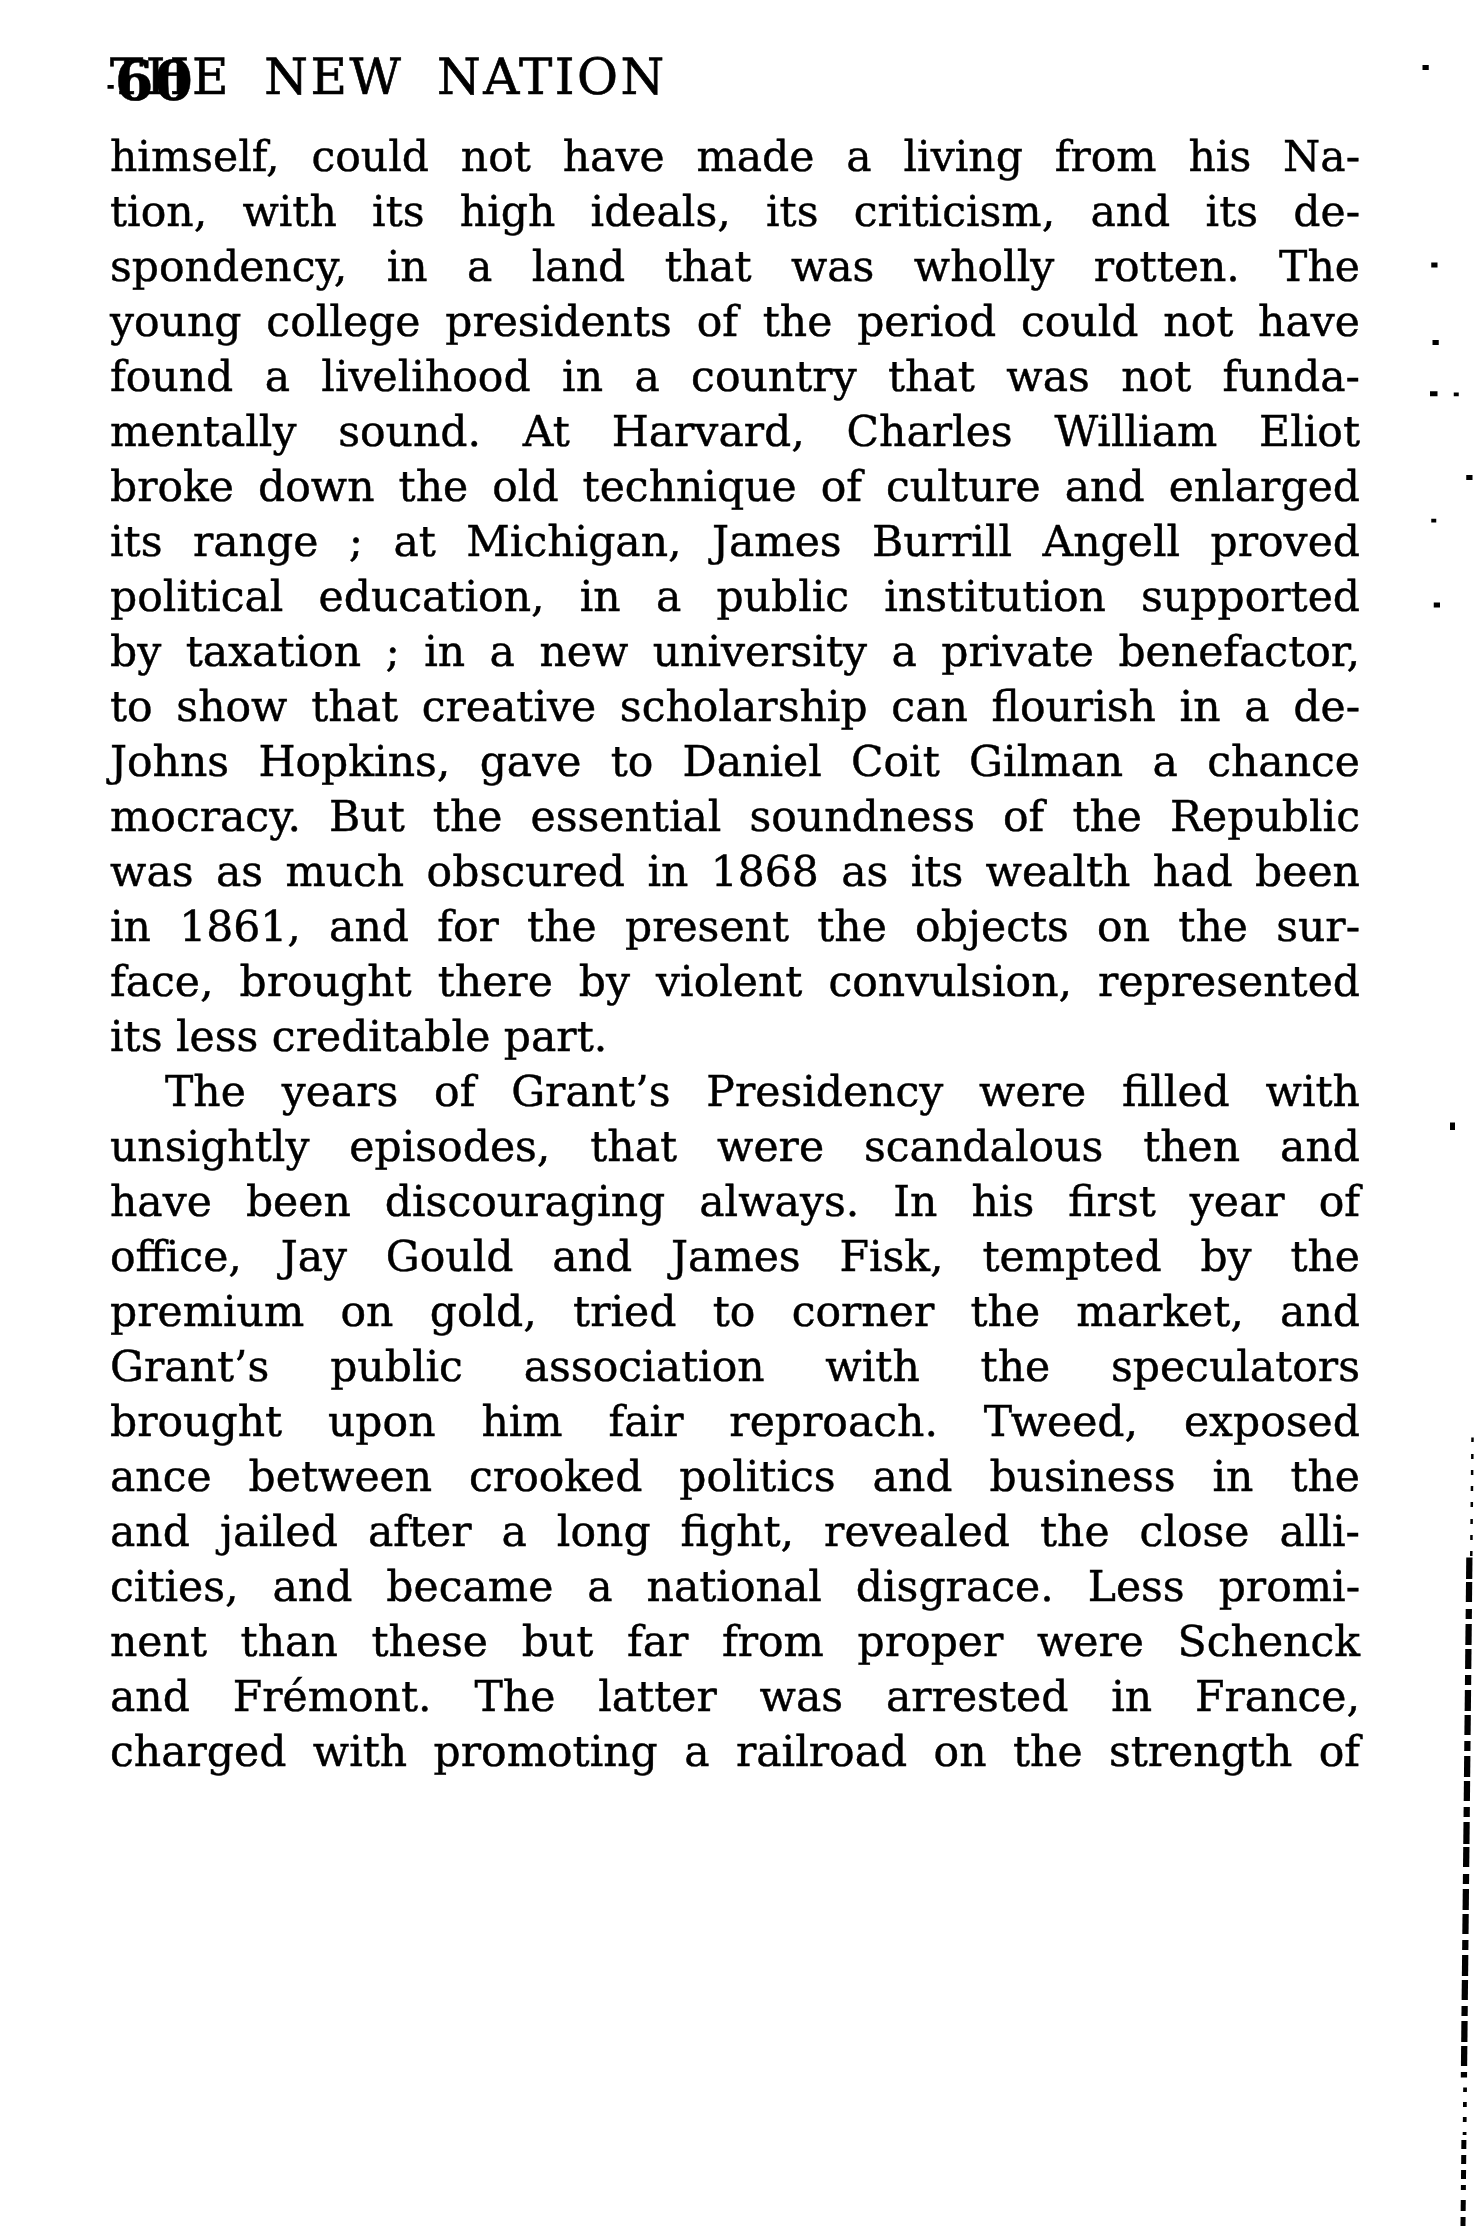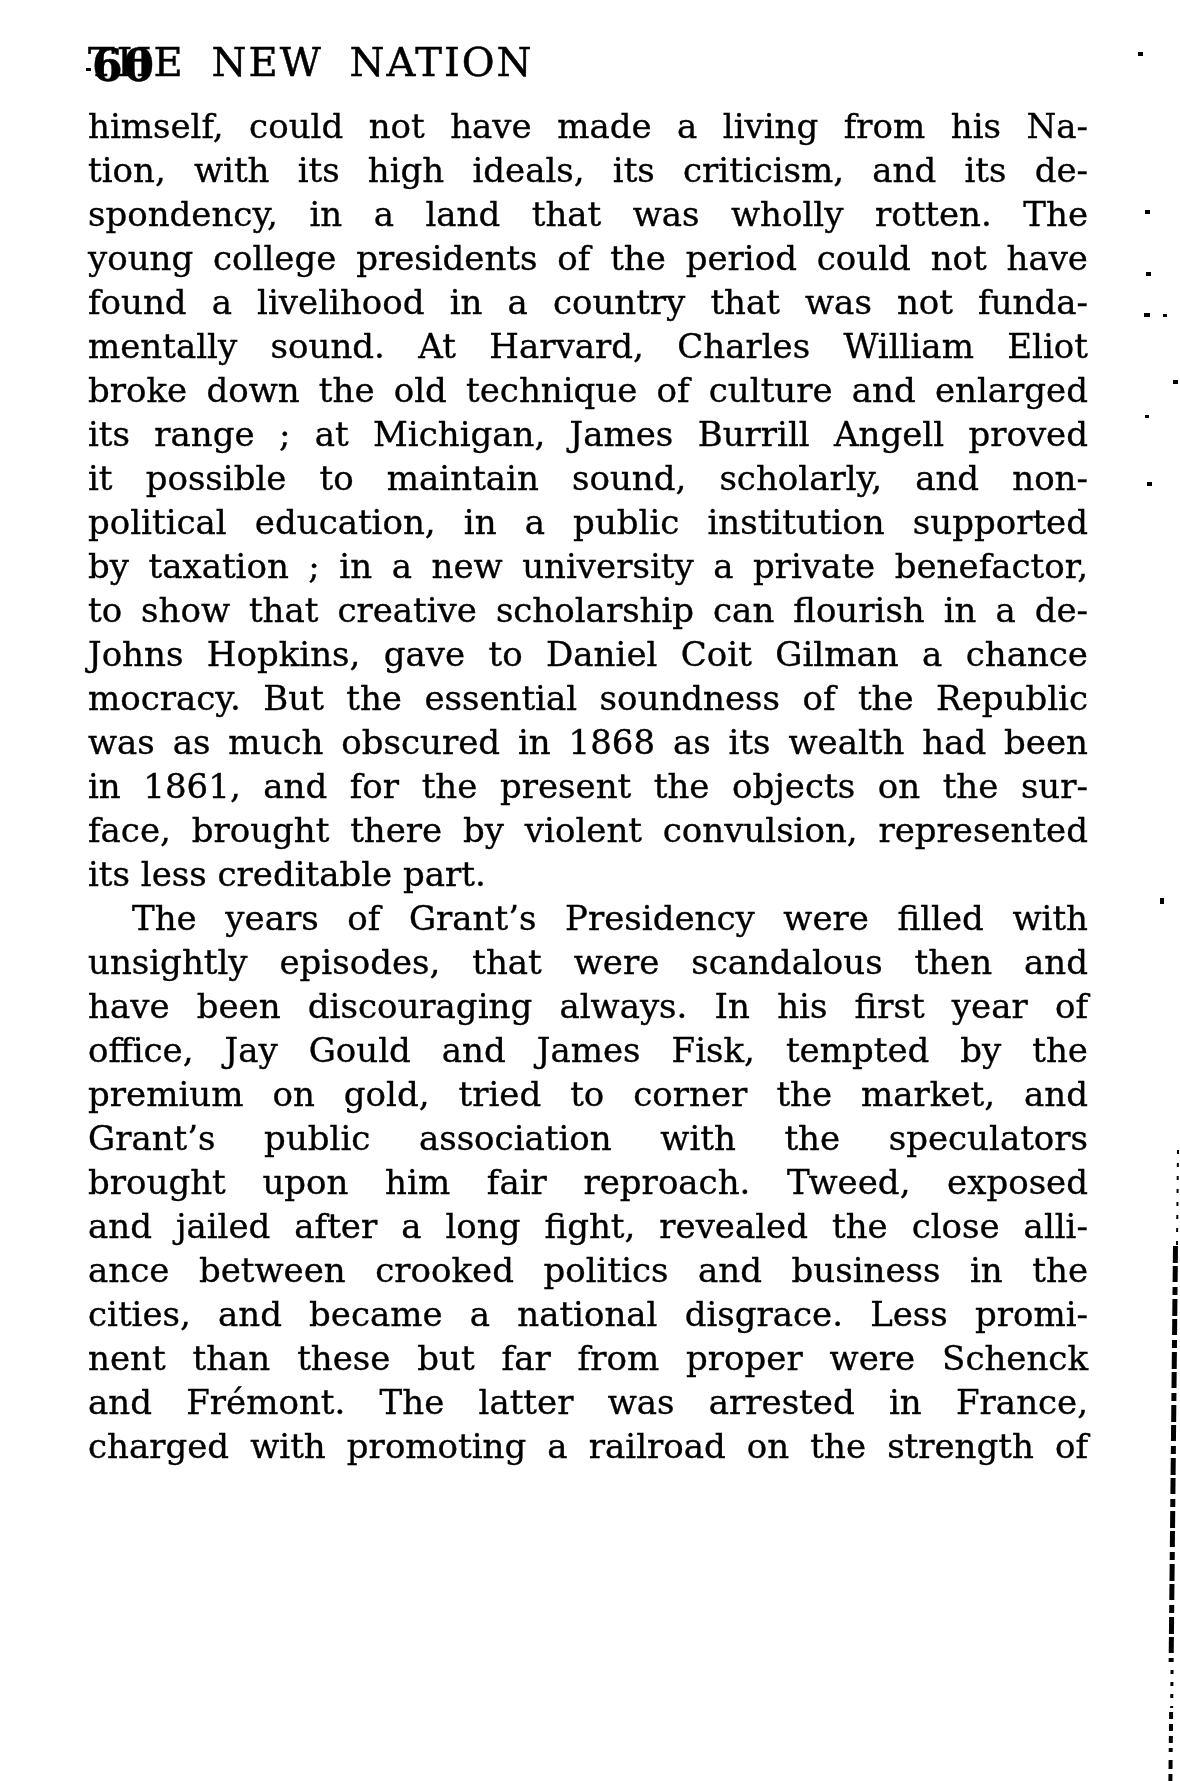--- a/index.html
+++ b/index.html
@@ -118,39 +118,38 @@
 
     <div class="body-text">
         <div class="line"><span>himself, could not have made a living from his </span><span class="it">Na-</span></div>
         <div class="line"><span class="it">tion,</span><span> with its high ideals, its criticism, and its de-</span></div>
         <div class="line"><span>spondency, in a land that was wholly rotten. The</span></div>
         <div class="line"><span>young college presidents of the period could not have</span></div>
         <div class="line"><span>found a livelihood in a country that was not funda-</span></div>
         <div class="line"><span>mentally sound. At Harvard, Charles William Eliot</span></div>
         <div class="line"><span>broke down the old technique of culture and enlarged</span></div>
         <div class="line"><span>its range ; at Michigan, James Burrill Angell proved</span></div>
-        <div class="line"><span>it possible to maintain sound, scholarly, and non-</span></div>
         <div class="line"><span>political education, in a public institution supported</span></div>
         <div class="line"><span>by taxation ; in a new university a private benefactor,</span></div>
         <div class="line"><span>to show that creative scholarship can flourish in a de-</span></div>
         <div class="line"><span>Johns Hopkins, gave to Daniel Coit Gilman a chance</span></div>
         <div class="line"><span>mocracy.  But the essential soundness of the Republic</span></div>
         <div class="line"><span>was as much obscured in 1868 as its wealth had been</span></div>
         <div class="line"><span>in 1861, and for the present the objects on the sur-</span></div>
         <div class="line"><span>face, brought there by violent convulsion, represented</span></div>
         <div class="line nojust"><span>its less creditable part.</span></div>
         <div class="line indent"><span>The years of Grant’s Presidency were filled with</span></div>
         <div class="line"><span>unsightly episodes, that were scandalous then and</span></div>
         <div class="line"><span>have been discouraging always. In his first year of</span></div>
         <div class="line"><span>office, Jay Gould and James Fisk, tempted by the</span></div>
         <div class="line"><span>premium on gold, tried to corner the market, and</span></div>
         <div class="line"><span>Grant’s public association with the speculators</span></div>
         <div class="line"><span>brought upon him fair reproach. Tweed, exposed</span></div>
+        <div class="line"><span>ance between crooked politics and business in the</span></div>
         <div class="line"><span>and jailed after a long fight, revealed the close alli-</span></div>
-        <div class="line"><span>ance between crooked politics and business in the</span></div>
         <div class="line"><span>cities, and became a national disgrace. Less promi-</span></div>
         <div class="line"><span>nent than these but far from proper were Schenck</span></div>
         <div class="line"><span>and Frémont. The latter was arrested in France,</span></div>
         <div class="line"><span>charged with promoting a railroad on the strength of</span></div>
       </div>
   </div>
 
   <div class="streak">
     <div class="seg s1"></div>
     <div class="seg s2"></div>

